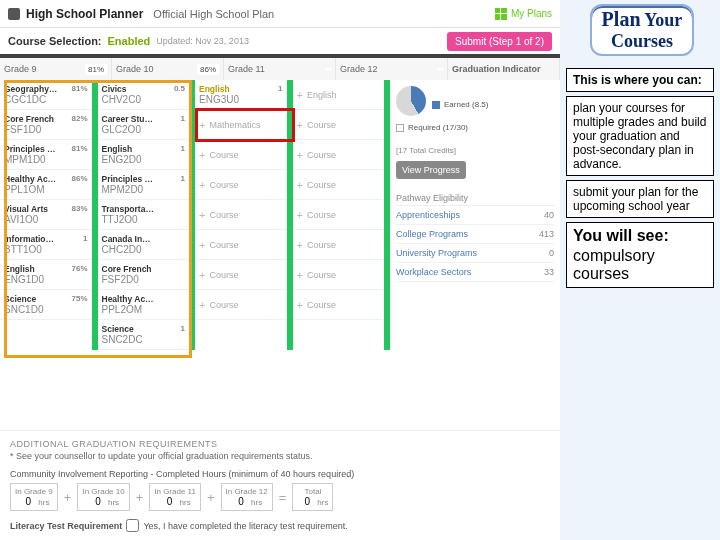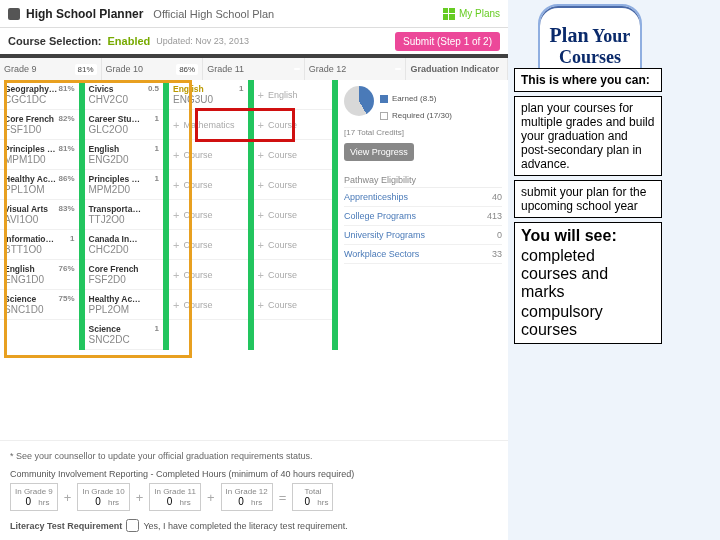--- a/index.html
+++ b/index.html
@@ -1,17 +1,17 @@
 <!DOCTYPE html>
 <html><head>
 <meta charset="utf-8">
 <style>
   * { box-sizing: border-box; margin: 0; padding: 0; }
   body { font-family: Arial, sans-serif; font-size: 10px; background: #eef4fb; width: 720px; height: 540px; position: relative; display: flex; }
-  .app { width: 508px; height: 540px; background: #fff; position: relative; }
+  .app { width: 560px; height: 540px; background: #fff; position: relative; }
   .sidebar { width: 160px; height: 540px; background: #eef4fb; position: relative; }
 
   
   .topbar { height: 28px; border-bottom: 1px solid #ddd; display: flex; align-items: center; padding: 0 8px; gap: 6px; }
   .logo { width: 12px; height: 12px; background: #555; border-radius: 2px; }
   .app-title { font-size: 12px; font-weight: 700; color: #222; }
   .subtitle { font-size: 11px; color: #666; margin-left: 4px; }
   .myplans { margin-left: auto; display: flex; align-items: center; gap: 4px; font-size: 10px; color: #6c2; }
   .grid-icon { width: 12px; height: 12px; display: grid; grid-template: repeat(2,1fr)/repeat(2,1fr); gap: 1px; }
   .grid-icon span { background: #6c2; }
@@ -34,21 +34,21 @@
   .slot { height: 30px; border-bottom: 1px solid #f0f0f0; padding: 2px 4px; display: flex; flex-direction: column; justify-content: center; }
   .slot .title { font-size: 8.5px; font-weight: 700; color: #333; display: flex; justify-content: space-between; }
   .slot .code { font-size: 10px; color: #888; }
   .slot .pct { color: #888; font-size: 8px; }
   .slot.sel .title { color: #b90; }
   .add { display: flex; align-items: center; gap: 4px; color: #aaa; font-size: 9px; height: 30px; padding: 0 4px; border-bottom: 1px solid #f0f0f0; }
   .add .plus { color: #bbb; font-size: 11px; }
 
   .grad-panel { width: 170px; flex: none; padding: 6px; font-size: 9px; color: #555; }
   .pie { width: 30px; height: 30px; border-radius: 50%; background: conic-gradient(#4a7ab8 0 150deg, #d8d8d8 150deg 360deg); float: left; margin-right: 6px; }
-  .grad-row { display: flex; align-items: center; gap: 4px; font-size: 8px; margin: 8px 0; }
+  .grad-row { display: flex; align-items: center; gap: 4px; font-size: 8px; margin: 14px 0; }
   .legend-earned { width: 8px; height: 8px; background: #4a7ab8; }
   .legend-req { width: 8px; height: 8px; border: 1px solid #aaa; }
   .totals { clear: both; margin-top: 4px; font-size: 8px; color: #888; }
   .view-prog { margin-top: 6px; background: #888; color: #fff; padding: 4px 6px; font-size: 9px; border-radius: 3px; display: inline-block; cursor: pointer; }
   .elig-title { margin-top: 14px; font-size: 9px; color: #888; padding-bottom: 2px; border-bottom: 1px solid #eee; }
   .elig-row { display: flex; justify-content: space-between; font-size: 9px; color: #4a7ab8; padding: 4px 0; border-bottom: 1px solid #f0f0f0; }
   .elig-row .ct { color: #888; }
 
   
   .hl-orange { position: absolute; left: 4px; top: 80px; width: 188px; height: 278px; border: 3px solid #e8a020; pointer-events: none; }
@@ -60,21 +60,21 @@
   .addl-note { font-size: 9px; color: #666; margin-top: 2px; }
   .ci-title { font-size: 9px; color: #555; margin-top: 8px; }
   .ci-boxes { display: flex; align-items: center; gap: 6px; margin-top: 4px; }
   .ci-box { border: 1px solid #ccc; padding: 3px 4px; display: flex; flex-direction: column; align-items: center; font-size: 8px; color: #888; }
   .ci-box input { width: 20px; border: none; text-align: center; font-size: 10px; }
   .ci-op { font-size: 13px; color: #aaa; }
   .lit-row { margin-top: 8px; font-size: 9px; color: #555; display: flex; align-items: center; gap: 4px; }
 
   
   .side-title { position: absolute; top: 4px; left: 10px; right: 6px; text-align: center; }
-  .side-title-badge { background: #fff; border-radius: 20px; border: 2px solid #8faee0; padding: 18px 10px; display: inline-block; font-size: 18px; font-weight: 900; font-family: Georgia, serif; color: #0a2a6b; box-shadow: 0 2px #4a6aa8 inset; }
+  .side-title-badge { background: #fff; border-radius: 12px; border: 2px solid #8faee0; padding: 2px 10px; display: inline-block; font-size: 18px; font-weight: 900; font-family: Georgia, serif; color: #0a2a6b; box-shadow: 0 2px #4a6aa8 inset; }
   .side-title-badge .big { font-size: 20px; }
   .pane { background: #fff; border: 1px solid #000; margin: 4px 6px; padding: 4px 6px; font-size: 12px; color: #000; font-weight: 700; }
   .pane.small { font-weight: 400; font-size: 12px; }
   .pane.list { font-weight: 400; font-size: 16px; }
   .pane .hd { font-weight: 700; }
   .pane .txt { font-weight: 400; margin-top: 2px; }
   .side-stack { position: absolute; top: 64px; left: 0; right: 0; }
 </style>
 </head>
 <body>
@@ -353,20 +353,21 @@
           <span>Workplace Sectors</span>
           <span class="ct">33</span>
         </div>
     </div>
   </div>
 
   <div class="hl-orange"></div>
   <div class="hl-red"></div>
 
   <div class="addl">
+    <div class="addl-title">ADDITIONAL GRADUATION REQUIREMENTS</div>
     <div class="addl-note">* See your counsellor to update your official graduation requirements status.</div>
     <div class="ci-title">Community Involvement Reporting - Completed Hours (minimum of 40 hours required)</div>
     <div class="ci-boxes">
       <div class="ci-box">
           <span>In Grade 9</span>
           <div><input value="0" style=""><span>hrs</span></div>
         </div>
       <span class="ci-op">+</span>
       <div class="ci-box">
           <span>In Grade 10</span>
@@ -402,17 +403,16 @@
       <span class="big">Plan</span> <span>Your</span><br>
       <span>Courses</span>
     </div>
   </div>
   <div class="side-stack">
     <div class="pane"><span>This is where you can:</span></div>
     <div class="pane small"><span>plan your courses  for multiple grades and build your graduation and post-secondary plan in advance.</span></div>
     <div class="pane small"><span>submit your plan for the upcoming school year</span></div>
     <div class="pane list">
       <div class="hd">You will see:</div>
-      <div class="txt">completed courses and marks</div>
       <div class="txt">compulsory courses</div>
     </div>
   </div>
 </div>
 
 </body></html>

